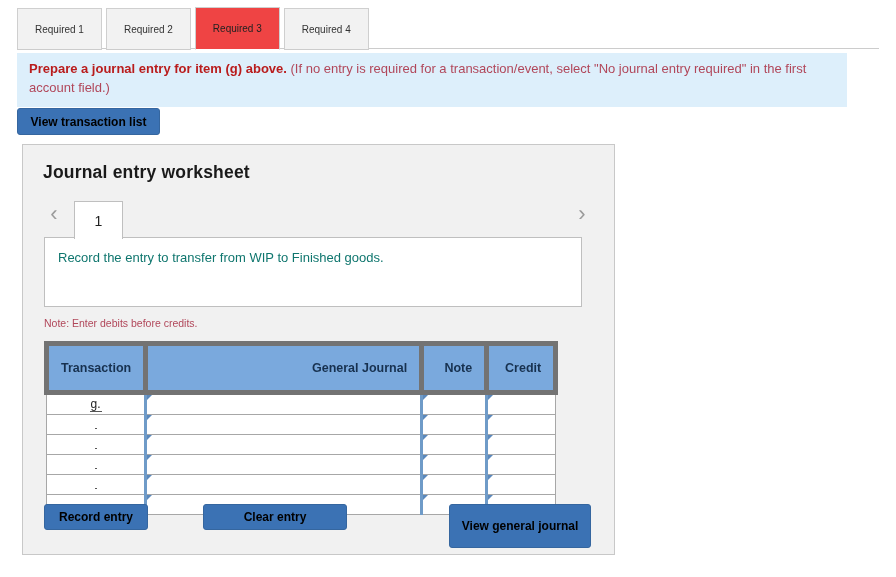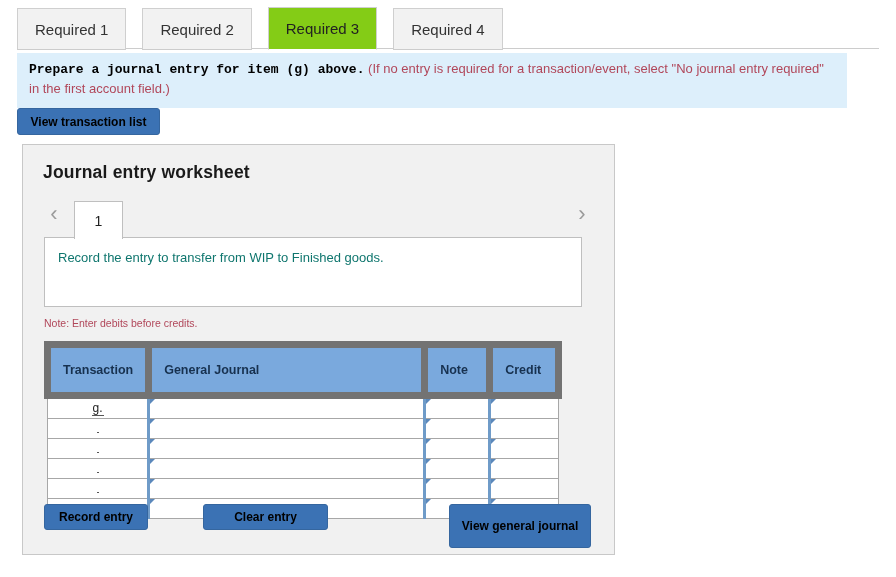--- a/index.html
+++ b/index.html
@@ -38,50 +38,50 @@
     display: flex;
     align-items: flex-end;
   }
   .tab {
     box-sizing: border-box;
     height: 42px;
     padding: 0 17px;
     display: flex;
     align-items: center;
     justify-content: center;
-    font-size: 15px;
+    font-size: 10px;
     color: #333333;
     background: #f2f2f2;
     border: 1px solid #cfcfcf;
     border-bottom: 1px solid #cccccc;
-    margin-right: 16px;
+    margin-right: 4px;
     cursor: pointer;
     white-space: nowrap;
     position: relative;
   }
   .tab.active {
-    background: #84cc16;
+    background: #ef4444;
     border-bottom-color: #ffffff;
     height: 43px;
     z-index: 3;
     color: #222222;
   }
 
   
   .instructions {
     position: absolute;
     left: 17px; top: 53px;
     width: 830px;
     box-sizing: border-box;
     background: #ddeffb;
     padding: 7px 12px 9px 12px;
     font-size: 13px;
     line-height: 1.45;
   }
-  .instr-main { color: #000000; font-weight: bold; font-family: Liberation Mono, monospace; }
+  .instr-main { color: #b91c1c; font-weight: bold; }
   .instr-note { color: #b1475a; font-weight: normal; }
 
   
   .btn {
     display: inline-flex;
     align-items: center;
     justify-content: center;
     box-sizing: border-box;
     background: #3b72b4;
     color: #000000;
@@ -183,27 +183,27 @@
 
   
   .jtable {
     position: absolute;
     left: 21px; top: 196px;
     border-collapse: collapse;
     table-layout: fixed;
   }
   .jtable th {
     background: #7aa9dd;
-    border: 7px solid #737373;
+    border: 5px solid #737373;
     color: #17314f;
     font-size: 12.5px;
     font-weight: bold;
     height: 20px;
     padding: 12px;
-    text-align: left;
+    text-align: right;
   }
   .jtable td {
     padding: 0;
     border: 1px solid #a7a7a7;
     height: 19px;
     background: #ffffff;
   }
   .col-trans   { width: 88px; }
   .col-journal { width: 276px; }
   .col-debit   { width: 65px; }
@@ -246,21 +246,21 @@
 
   
   .btn-record {
     position: absolute;
     left: 21px; top: 359px;
     width: 104px; height: 26px;
   }
   .btn-clear {
     position: absolute;
     left: 180px; top: 359px;
-    width: 125px; height: 26px;
+    width: 144px; height: 26px;
   }
   .btn-viewgj {
     position: absolute;
     left: 426px; top: 359px;
     width: 142px; height: 44px;
   }
 </style>
 </head>
 <body>
 

